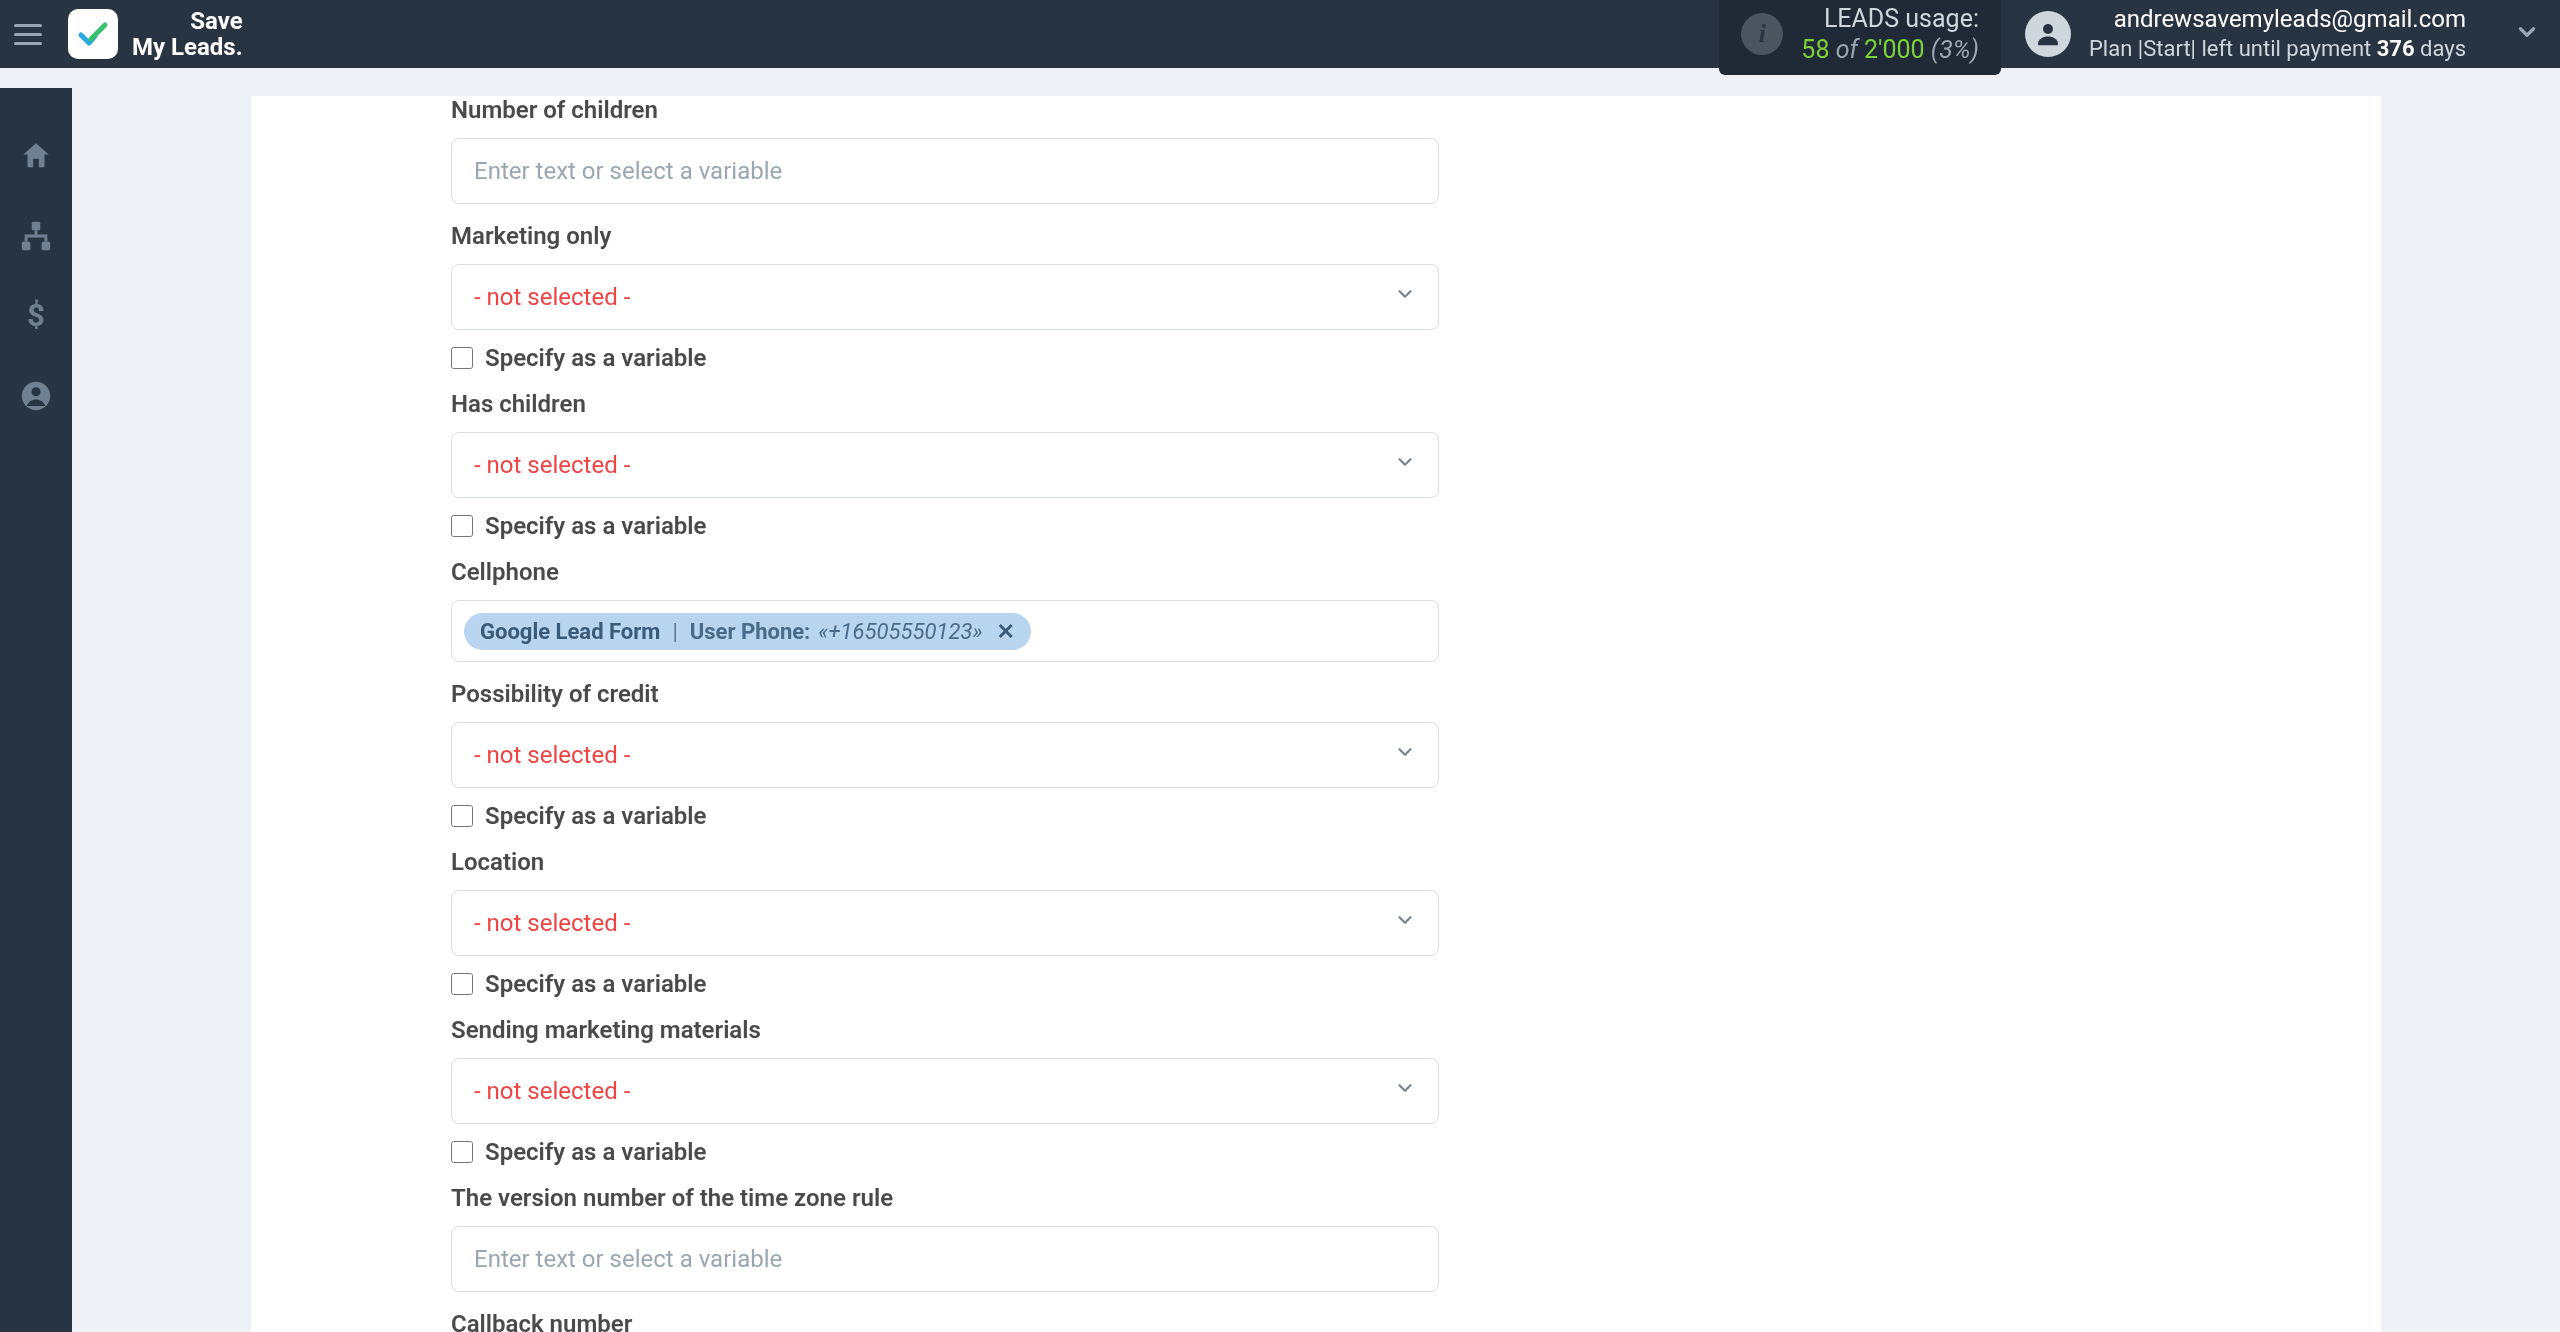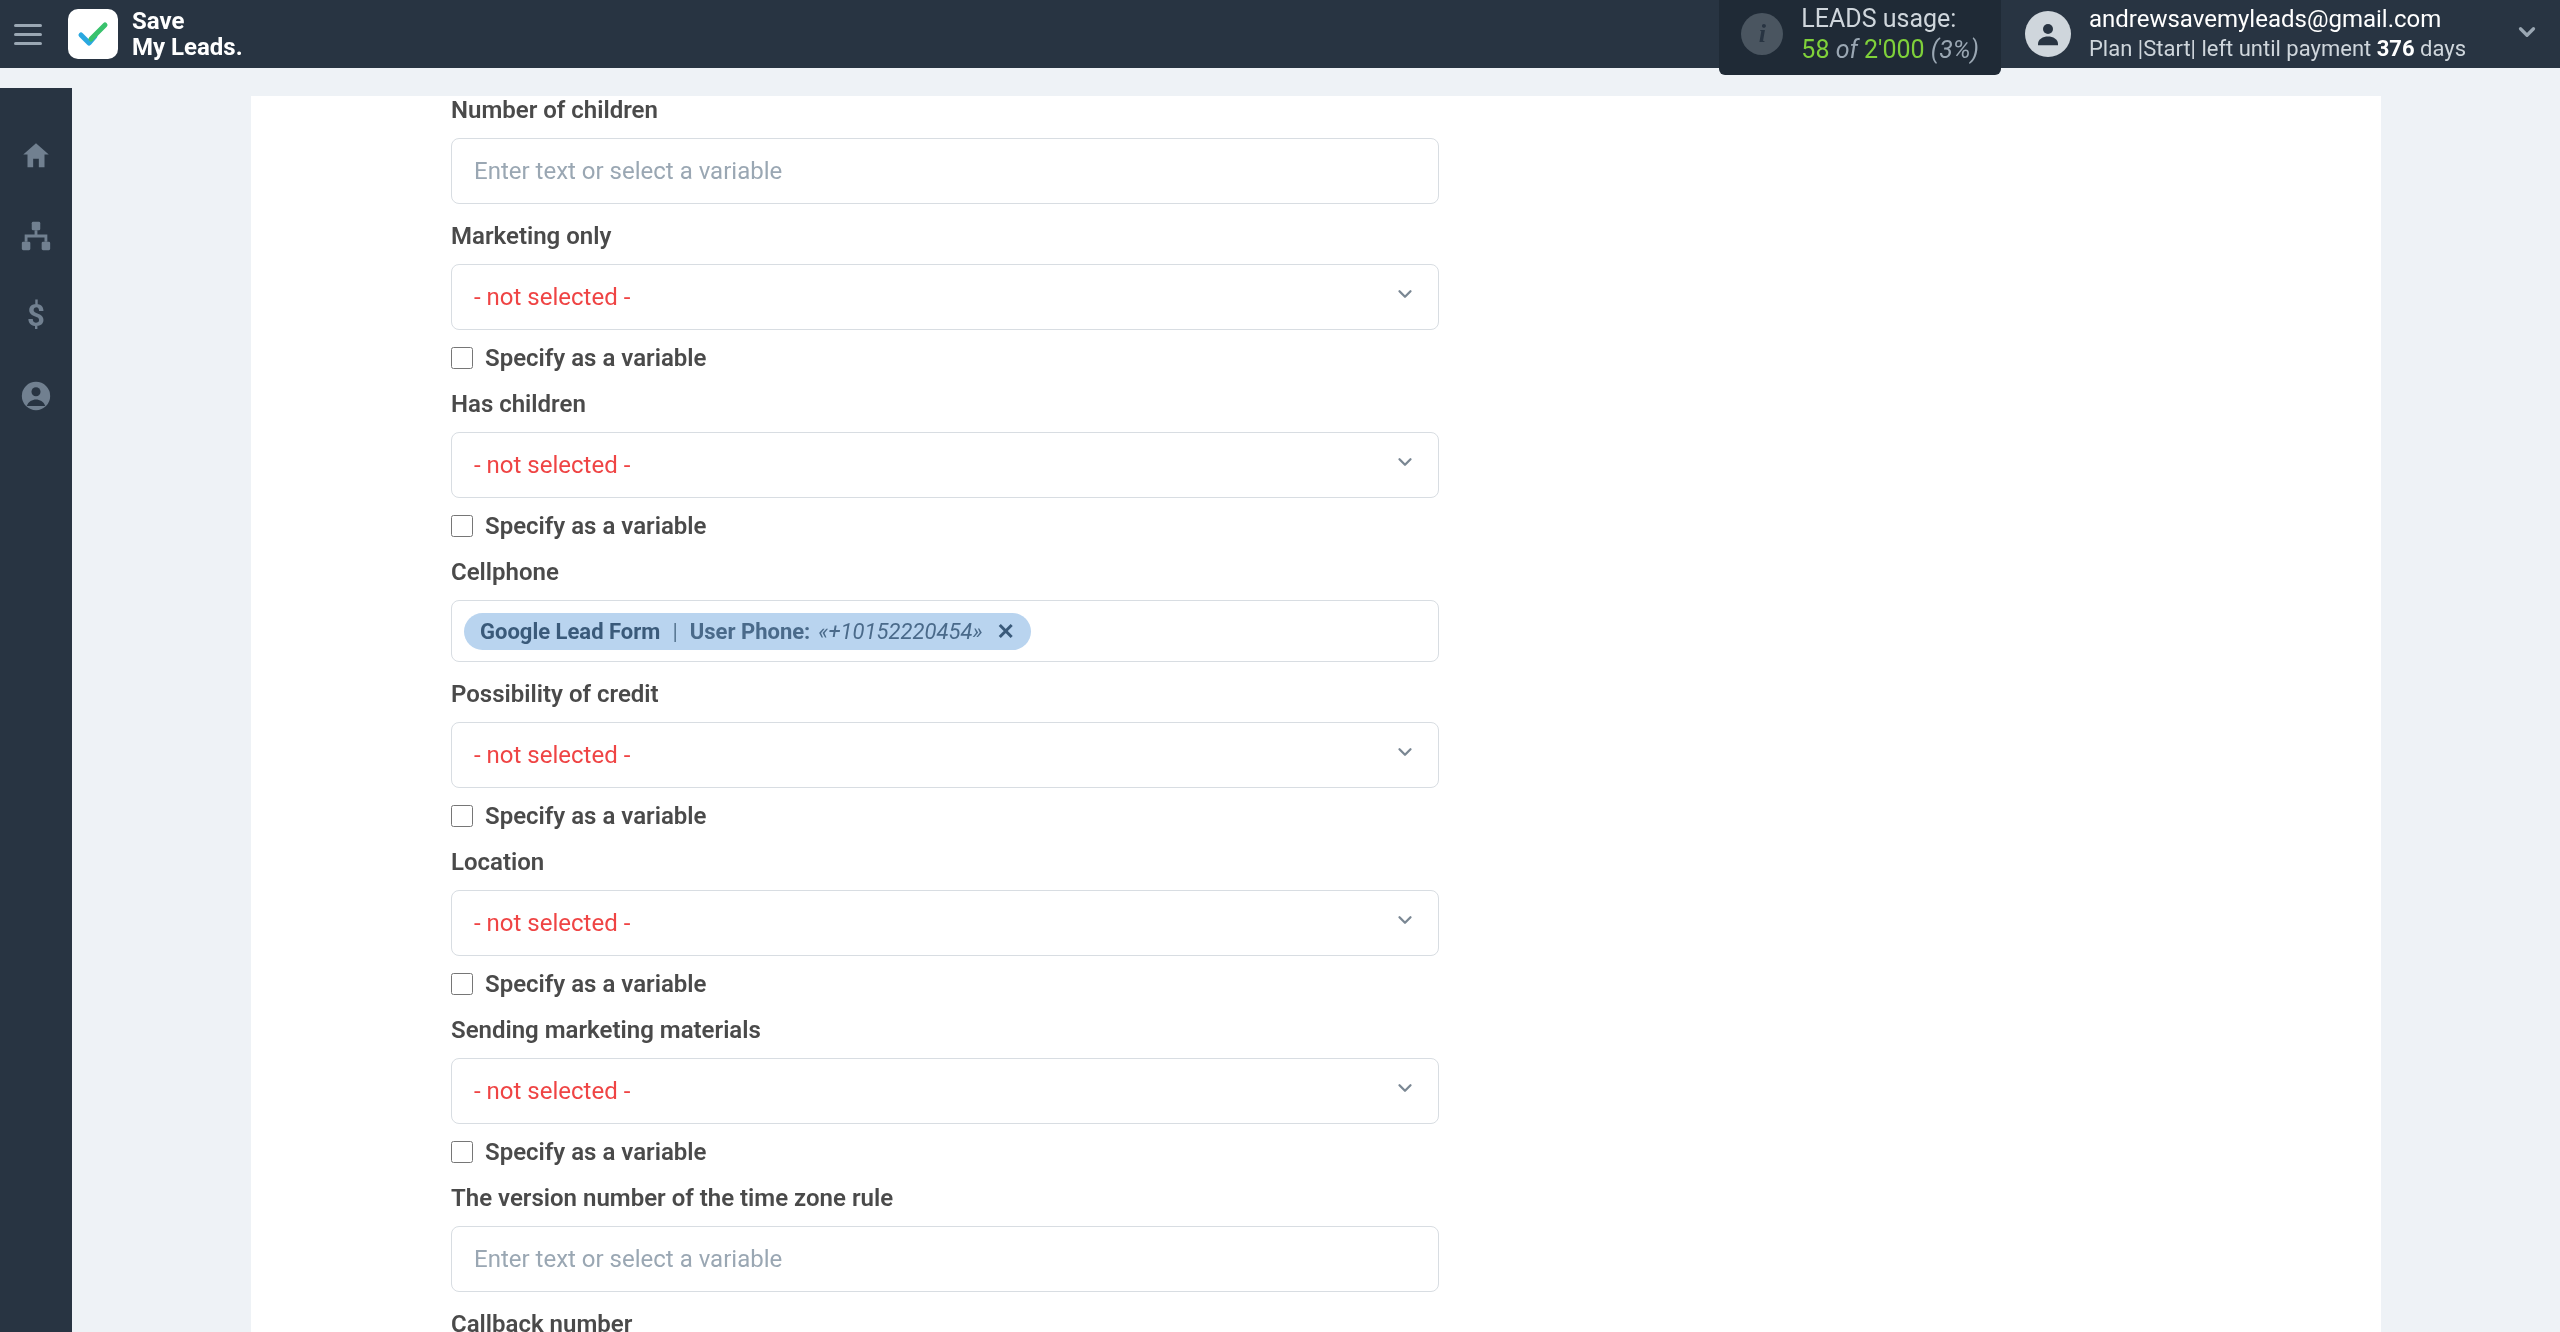--- a/index.html
+++ b/index.html
@@ -17,20 +17,21 @@
     }
     
     .top-header {
       background: #283442;
       height: 68px;
       display: flex;
       align-items: center;
       padding: 0 20px 0 14px;
       color: #fff;
       position: relative;
+      text-align: right;
     }
     .hamburger {
       width: 36px;
       height: 36px;
       display: flex;
       flex-direction: column;
       justify-content: center;
       gap: 6px;
       cursor: pointer;
       margin-right: 18px;
@@ -376,21 +377,21 @@
         </label>
       </div>
 
       <div class="field-group">
         <div class="field-label">Cellphone</div>
         <div class="token-input">
           <span class="token">
             <span class="tk-source">Google Lead Form</span>
             <span class="tk-sep">|</span>
             <span class="tk-field">User Phone:</span>
-            <span class="tk-value">«+10152220454»</span>
+            <span class="tk-value">«+16505550123»</span>
             <span class="tk-remove">✕</span>
           </span>
         </div>
       </div>
 
       <div class="field-group">
         <div class="field-label">Possibility of credit</div>
         <div class="select-box">
           <span>- not selected -</span>
           <span class="chev">

